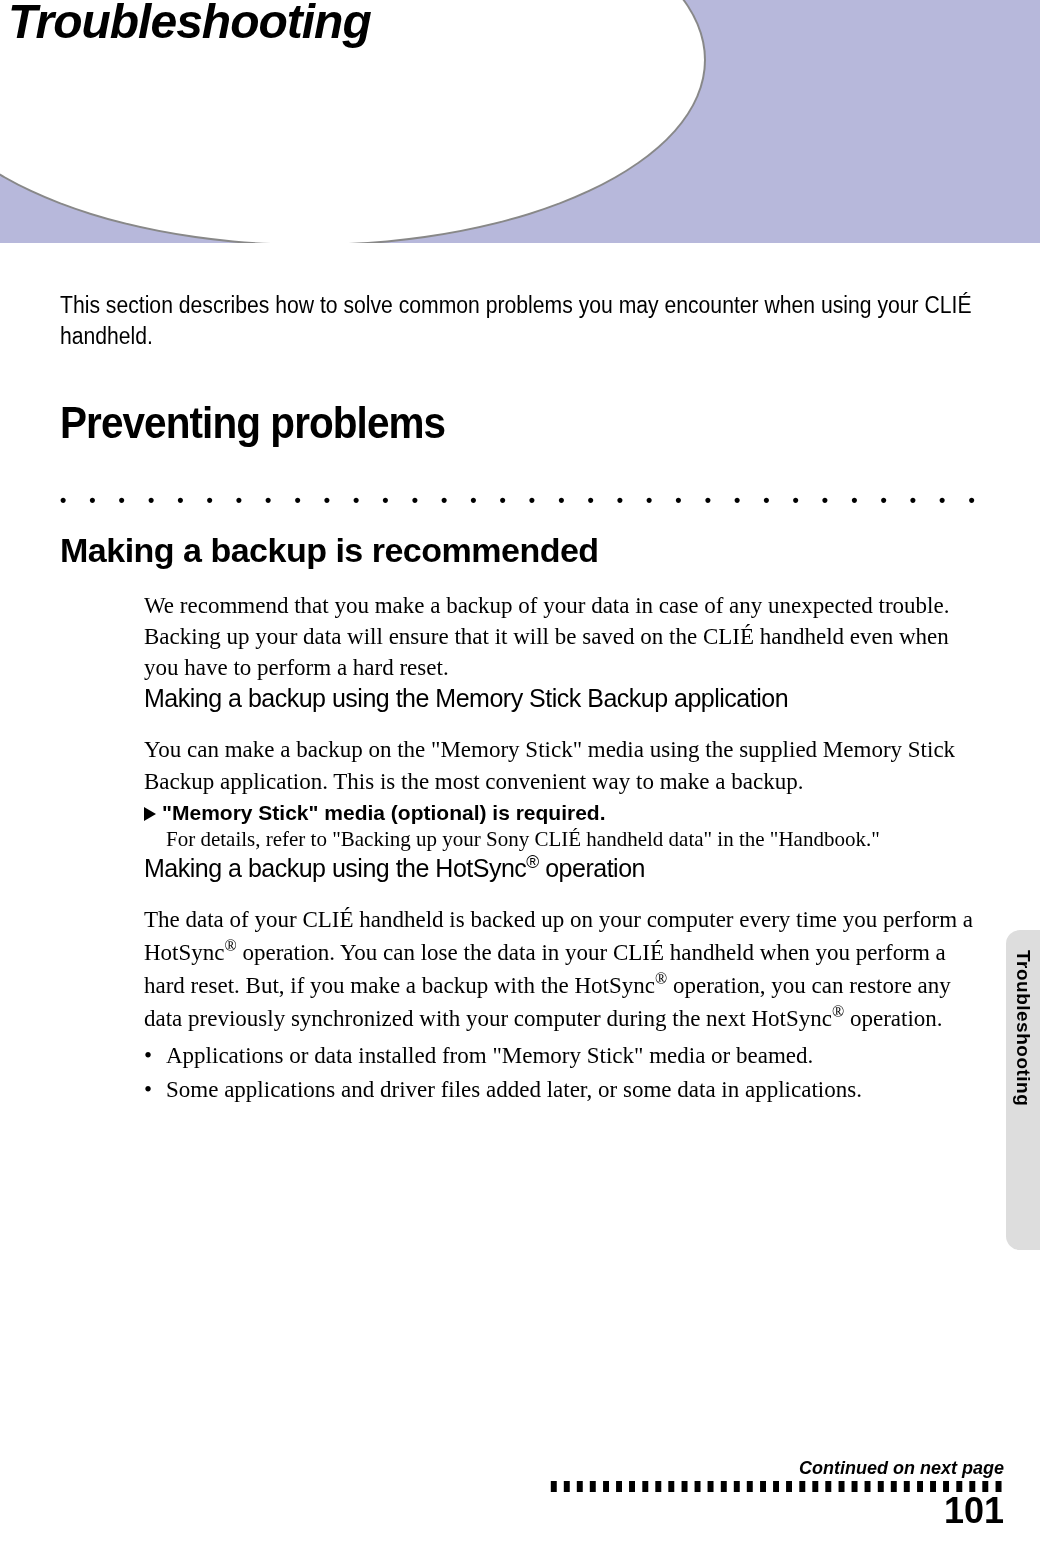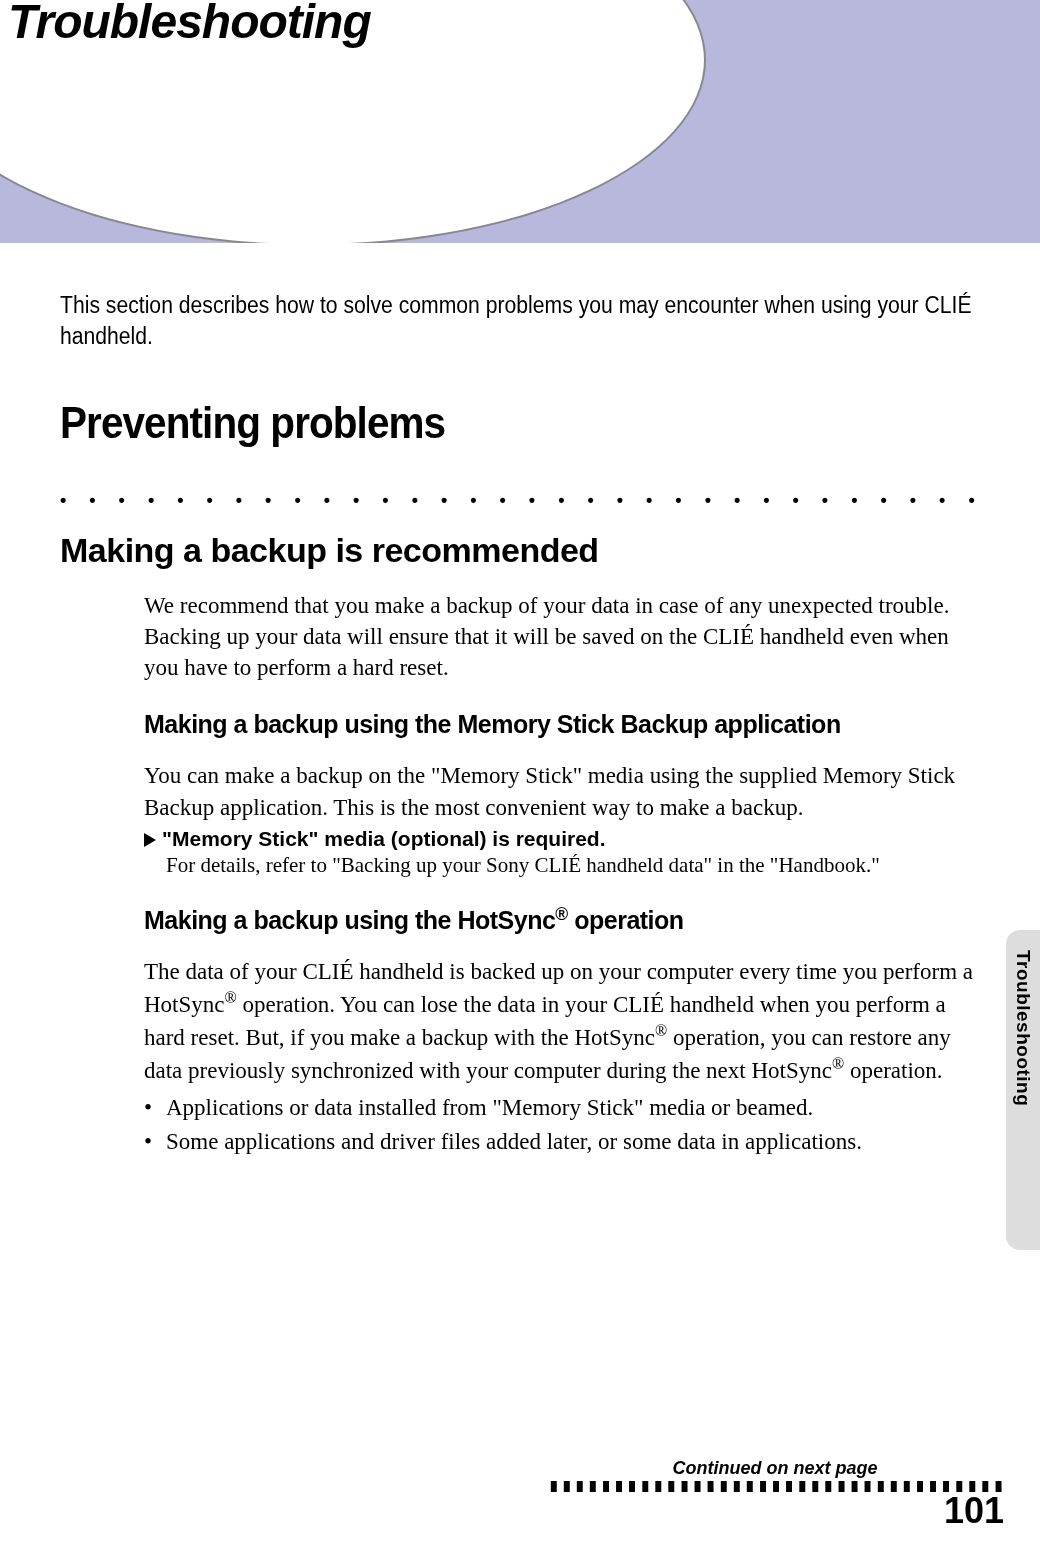--- a/index.html
+++ b/index.html
@@ -99,23 +99,22 @@
     margin-right: 0;
   }
   .body {
     font-family: "Times New Roman", serif;
     font-size: 23px;
     line-height: 1.35;
     margin-top: 20px;
   }
   .h3 {
     font-family: Verdana, Geneva, sans-serif;
-    font-weight: 700;
+    font-weight: 400;
     font-size: 25px;
-    margin-top: 26px;
     line-height: 1.25;
     letter-spacing: -0.5px;
   }
   .sup { font-size: 0.7em; vertical-align: super; }
   .note-line {
     font-family: Arial, Helvetica, sans-serif;
     font-weight: 700;
     font-size: 21px;
     margin-top: 4px;
   }
@@ -170,21 +169,20 @@
     position: absolute;
     bottom: 18px;
     right: 36px;
     text-align: right;
   }
   .continued {
     font-family: Verdana, sans-serif;
     font-style: italic;
     font-weight: 900;
     font-size: 18px;
-    text-align: center;
   }
   .arrows-row {
     font-family: Arial, sans-serif;
     font-size: 18px;
     letter-spacing: -2px;
     line-height: 0.6;
     margin-top: 2px;
     white-space: nowrap;
     overflow: hidden;
   }

